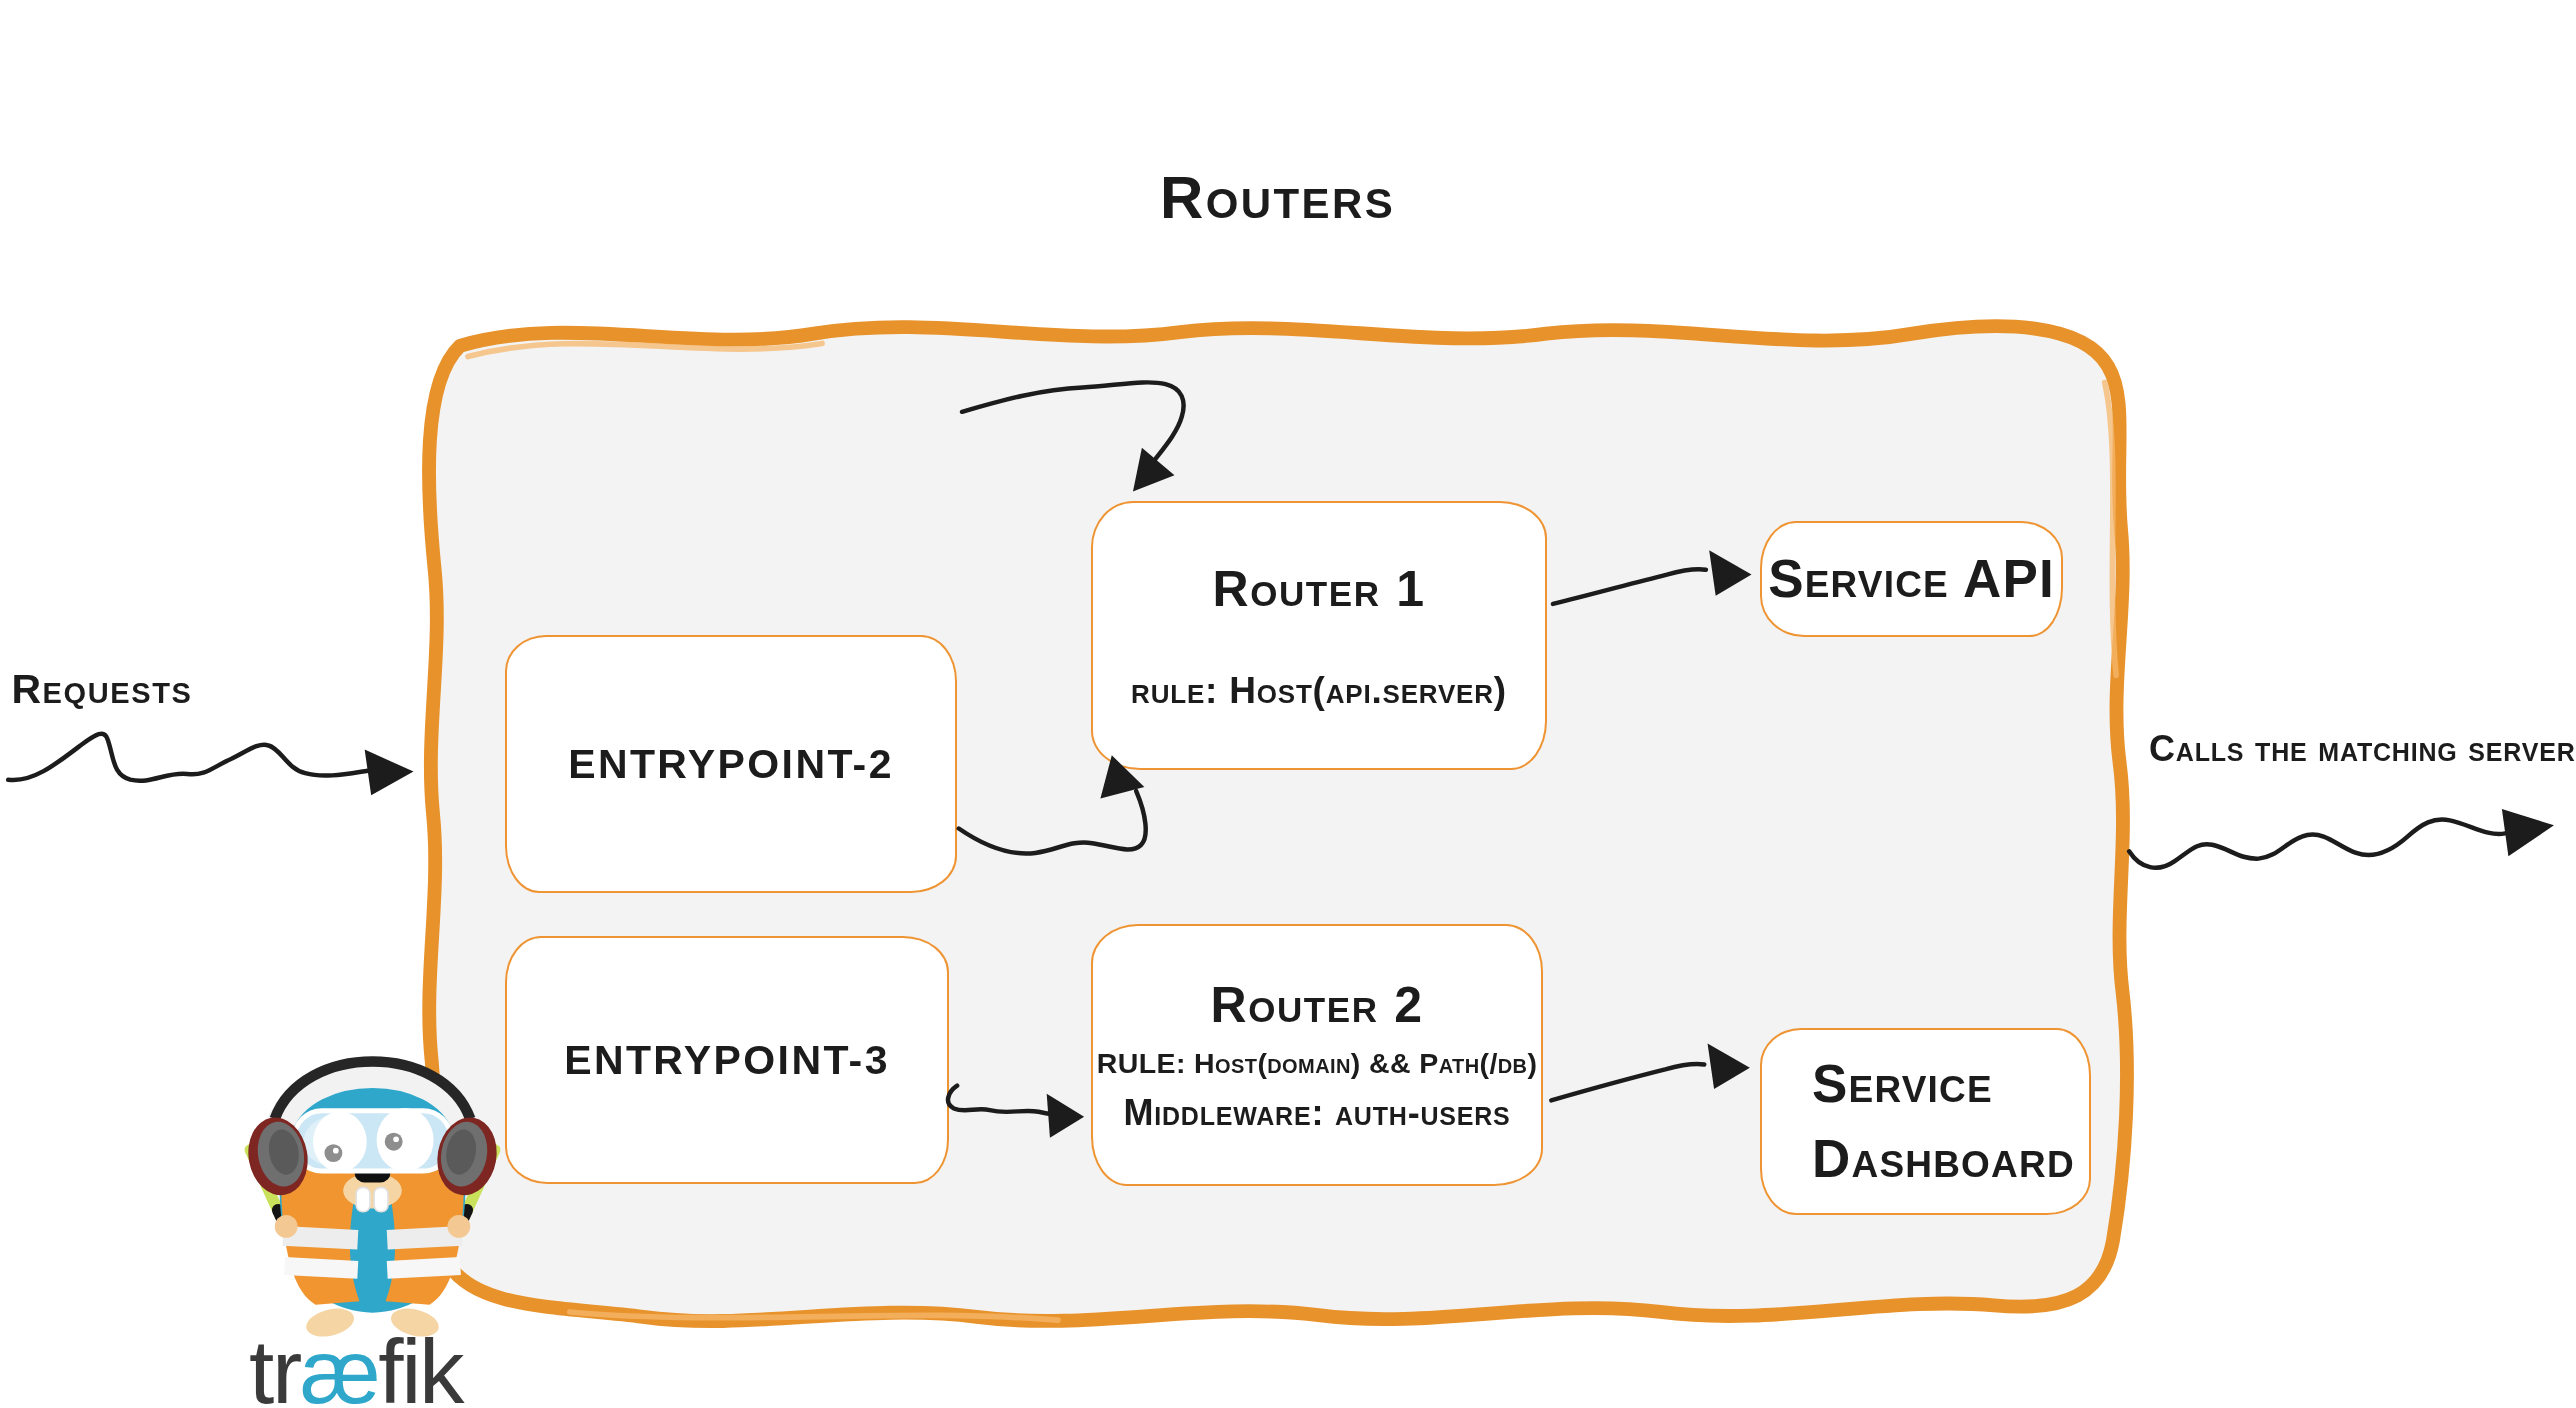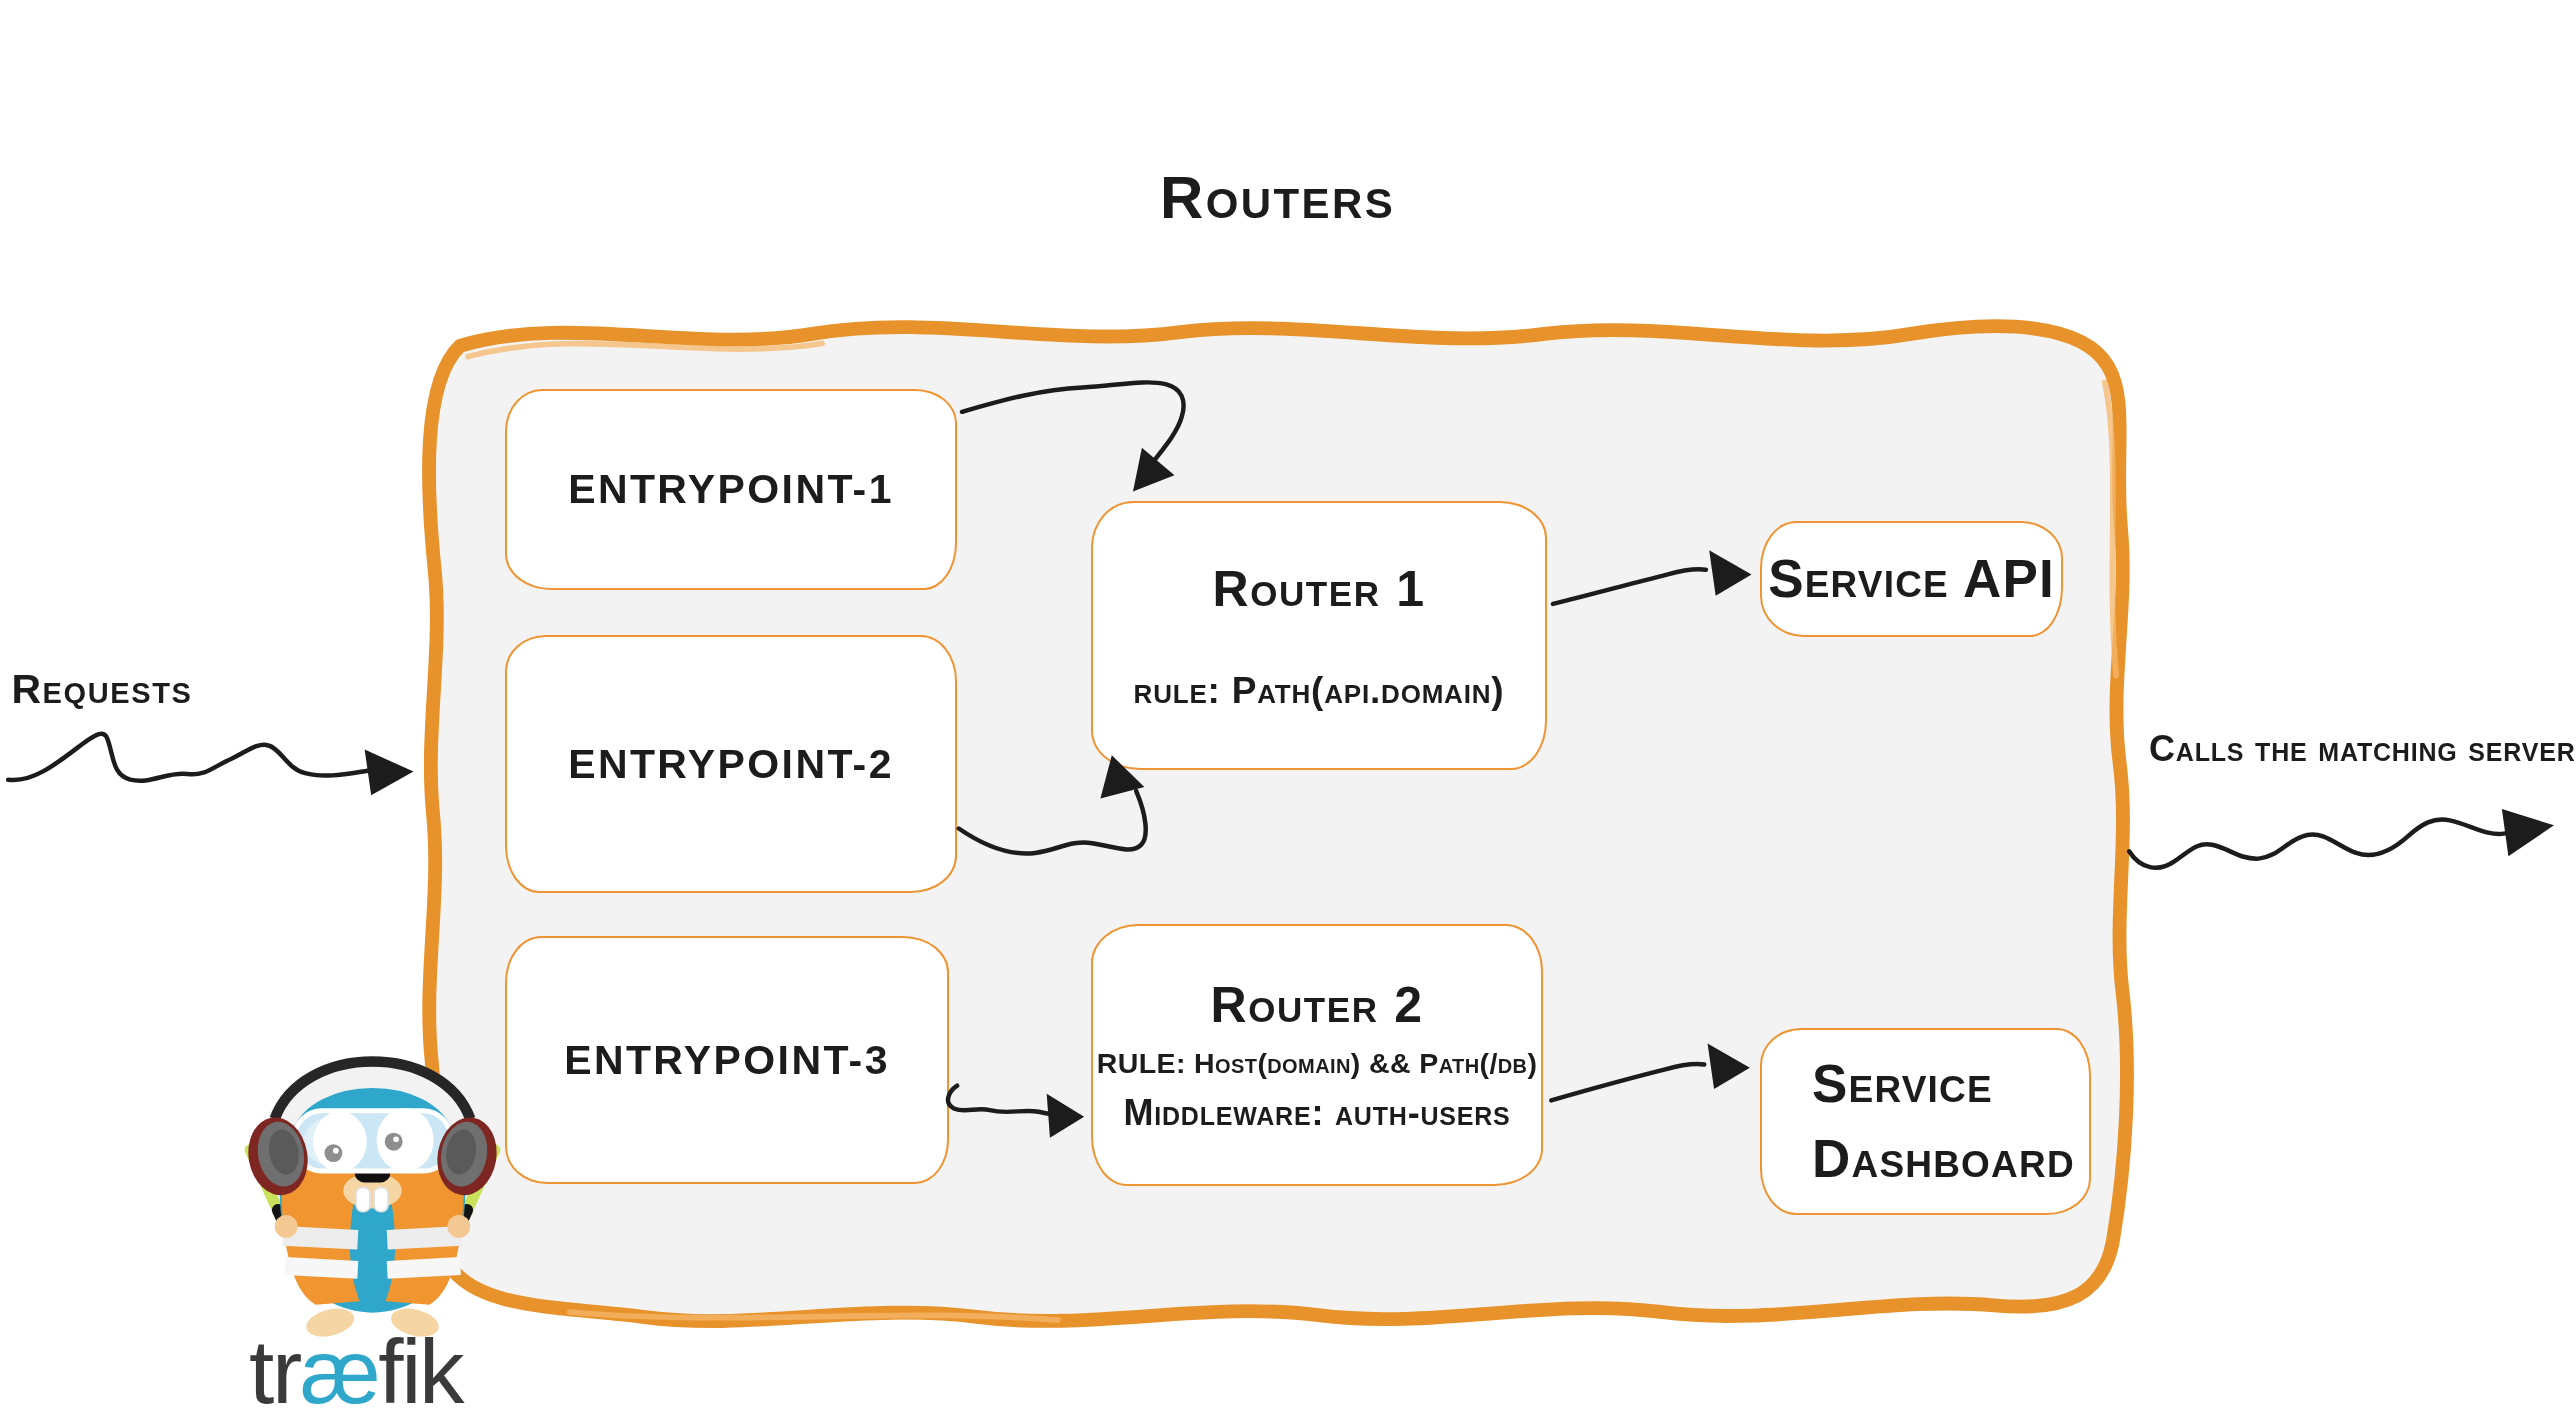--- a/index.html
+++ b/index.html
@@ -51,33 +51,30 @@
       C 690 1605, 580 1610, 548 1548 C 522 1496, 540 1400, 530 1300
       C 520 1200, 542 1100, 532 1000 C 522 900, 544 800, 534 700
       C 524 600, 518 470, 565 425 Z"></path>
     <path class="container-accent" d="M 575 438 C 720 400, 860 445, 1010 422 M 2586 470 C 2606 560, 2588 700, 2600 830 M 700 1612 C 900 1630, 1100 1606, 1300 1622"></path>
   </svg>
 
   <div class="floating title sc">Routers</div>
   <div class="floating requests sc">Requests</div>
   <div class="floating calls sc">Calls the matching server</div>
 
-  <div class="box ep" style="left:505px;top:389px;width:452px;height:201px;">
-    <span>ENTRYPOINT-1</span>
-  </div>
   <div class="box ep" style="left:505px;top:635px;width:452px;height:258px;border-radius:41px 36px 46px 34px / 36px 46px 37px 47px;">
     <span>ENTRYPOINT-2</span>
   </div>
   <div class="box ep" style="left:505px;top:936px;width:444px;height:248px;border-radius:36px 46px 34px 42px / 46px 36px 44px 37px;">
     <span>ENTRYPOINT-3</span>
   </div>
 
   <div class="box router r1" style="left:1091px;top:501px;width:456px;height:269px;">
     <div class="rtitle sc">Router 1</div>
-    <div class="rrule sc">rule: Path(api.domain)</div>
+    <div class="rrule sc">rule: Host(api.server)</div>
   </div>
   <div class="box router r2" style="left:1091px;top:924px;width:452px;height:262px;border-radius:47px 37px 49px 36px / 39px 47px 37px 49px;justify-content:center;">
     <div class="rtitle sc">Router 2</div>
     <div class="rrule sc">RULE: Host(domain) &amp;&amp; Path(/db)</div>
     <div class="rmw sc">Middleware: auth-users</div>
   </div>
 
   <div class="box service s1" style="left:1760px;top:521px;width:303px;height:116px;">
     <span class="sc">Service API</span>
   </div>

